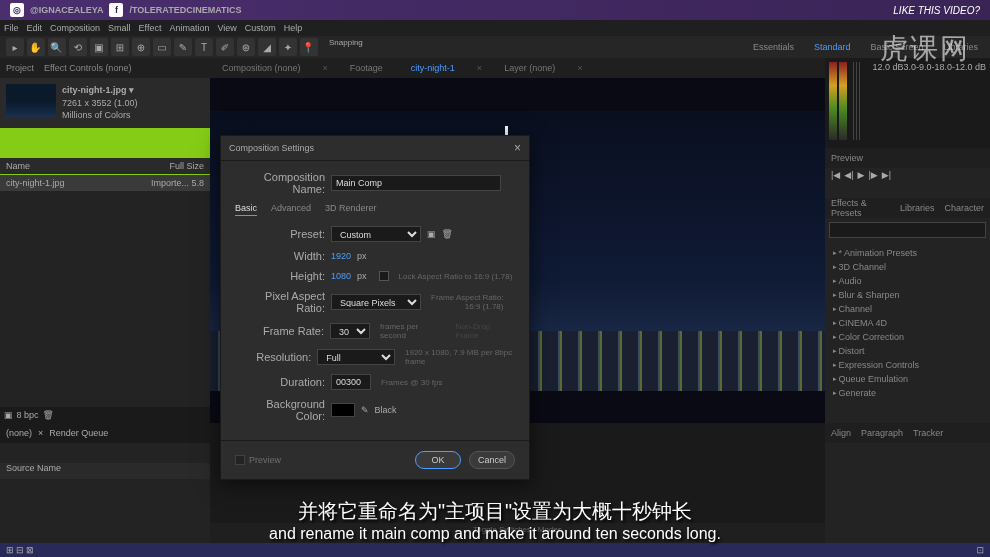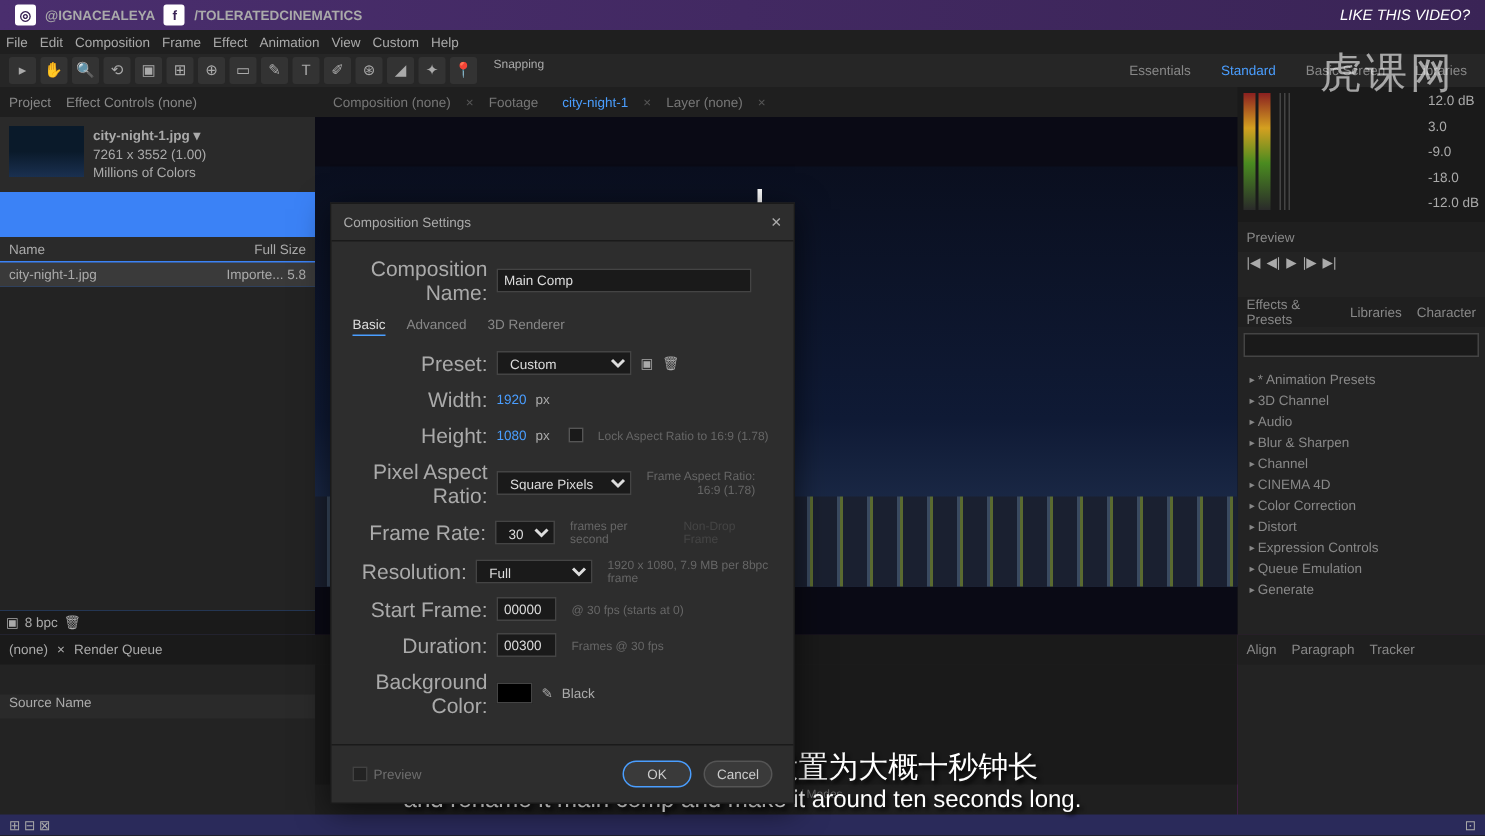--- a/index.html
+++ b/index.html
@@ -10,56 +10,56 @@
 .like{color:#fff;font-style:italic;font-size:10px}
 .menubar{height:16px;background:#1f1f1f;display:flex;align-items:center;padding:0 4px;gap:8px;font-size:9px;color:#999}
 .menubar span{cursor:pointer}
 .toolbar{height:22px;background:#262626;display:flex;align-items:center;padding:0 6px;gap:4px;justify-content:space-between}
 .tool-group{display:flex;gap:3px}
 .tool{width:18px;height:18px;background:#333;border-radius:2px;display:flex;align-items:center;justify-content:center;font-size:10px}
 .workspace-tabs{display:flex;gap:8px;font-size:9px}
 .ws-tab{padding:2px 6px;color:#888}
 .ws-tab.active{color:#4a9eff}
 .main{display:flex;height:365px}
-.left-panel{width:210px;background:#3b82f6;display:flex;flex-direction:column}
+.left-panel{width:210px;background:#84cc16;display:flex;flex-direction:column}
 .panel-tabs{height:20px;display:flex;align-items:center;padding:0 6px;gap:10px;background:#1f1f1f;font-size:9px}
 .panel-tabs span{color:#888}
 .asset{display:flex;gap:6px;padding:6px;background:#2a2a2a}
 .thumb{width:50px;height:34px;background:linear-gradient(180deg,#0a1a2a 50%,#1a3050 100%)}
 .asset-info{font-size:8px;color:#aaa;line-height:1.4}
 .asset-list{flex:1;background:#232323}
 .list-header{height:16px;background:#2a2a2a;display:flex;align-items:center;padding:0 6px;font-size:8px;color:#888;justify-content:space-between}
 .list-row{height:16px;display:flex;align-items:center;padding:0 6px;font-size:8px;background:#2a2a2a;margin-top:1px}
 .list-row.sel{background:#3a3a3a}
 .center{flex:1;background:#1a1a1a;position:relative}
-.viewer-tabs{height:20px;background:#1f1f1f;display:flex;align-items:center;padding:0 6px;gap:4px;font-size:8px}
+.viewer-tabs{height:20px;background:#1f1f1f;display:flex;align-items:center;padding:0 6px;gap:16px;font-size:8px}
 .vtab{padding:2px 6px;color:#777}
 .vtab.active{color:#4a9eff}
 .viewer{position:absolute;top:20px;left:0;right:0;bottom:0;background:#0a0a15;display:flex;align-items:center;justify-content:center}
 .city-img{width:100%;height:280px;background:linear-gradient(180deg,#0a0f1f 0%,#0f1a35 60%,#1a2845 80%,#2a3855 100%);position:relative}
 .tower{position:absolute;left:48%;top:15px;width:3px;height:210px;background:linear-gradient(180deg,#fff,#ddd)}
 .tower::before{content:'';position:absolute;top:70px;left:-4px;width:11px;height:11px;background:#eee;border-radius:50%}
 .skyline{position:absolute;bottom:0;left:0;right:0;height:60px;background:repeating-linear-gradient(90deg,#1a2030 0 8px,#3a4a60 8px 10px,#5a6a30 10px 12px,#1a2030 12px 20px)}
 .right-panel{width:165px;background:#232323}
 .audio-meter{height:90px;background:#1a1a1a;padding:4px;display:flex;gap:2px}
 .meter-bar{width:8px;height:78px;background:linear-gradient(180deg,#8b2020 0%,#d4a020 30%,#4a8b20 60%,#2a2a2a 100%)}
-.db-labels{font-size:7px;color:#666;display:flex;flex-direction:column;justify-content:space-between;height:78px}
+.db-labels{font-size:7px;color:#666;display:flex;justify-content:space-between;height:78px}
 .fx-panel{padding:4px;font-size:8px}
 .fx-item{padding:2px 4px;color:#888;display:flex;align-items:center;gap:2px}
 .fx-item::before{content:'▸';font-size:7px}
 .bottom{height:130px;background:#a21caf;display:flex}
 .timeline-left{width:210px;background:#232323}
 .timeline-main{flex:1;background:#1f1f1f}
 .tl-header{height:20px;background:#1a1a1a;display:flex;align-items:center;padding:0 6px;font-size:8px}
 .dialog{position:absolute;left:220px;top:135px;width:310px;background:#2d2d2d;border:1px solid #1a1a1a;box-shadow:0 4px 20px rgba(0,0,0,0.6);z-index:100}
 .dlg-title{height:22px;background:#2d2d2d;display:flex;align-items:center;justify-content:space-between;padding:12px 8px;font-size:10px;color:#ccc;border-bottom:1px solid #1a1a1a}
 .dlg-close{cursor:pointer;font-size:12px}
 .dlg-body{padding:10px 14px}
 .dlg-row{display:flex;align-items:center;margin-bottom:8px;gap:6px}
-.dlg-label{width:90px;text-align:right;font-size:14px;color:#aaa}
+.dlg-label{width:90px;text-align:right;font-size:11px;color:#aaa}
 .dlg-input{background:#1a1a1a;border:1px solid #444;padding:2px 4px;font-size:9px;color:#ddd;height:16px}
 .dlg-input.wide{width:170px}
 .dlg-input.med{width:90px}
 .dlg-input.sm{width:40px}
 .dlg-tabs{display:flex;gap:14px;margin:6px 0 10px;font-size:9px}
 .dlg-tab{color:#888;cursor:pointer}
 .dlg-tab.active{color:#ddd;border-bottom:1px solid #4a9eff;padding-bottom:2px}
 .link-val{color:#4a9eff;font-size:9px}
 .dlg-hint{font-size:8px;color:#666;margin-left:4px}
 .dlg-buttons{display:flex;justify-content:flex-end;gap:8px;padding:10px 14px;border-top:1px solid #1a1a1a}
@@ -83,21 +83,21 @@
     <span class="social-icon">f</span>
     <span>/TOLERATEDCINEMATICS</span>
   </div>
   <div class="like">LIKE THIS VIDEO?</div>
 </div>
 
 <div class="menubar">
   <span>File</span>
   <span>Edit</span>
   <span>Composition</span>
-  <span>Frame</span>
+  <span>Small</span>
   <span>Effect</span>
   <span>Animation</span>
   <span>View</span>
   <span>Custom</span>
   <span>Help</span>
 </div>
 
 <div class="toolbar">
   <div class="tool-group">
     <div class="tool">▸</div>
@@ -296,25 +296,20 @@
       <select class="dlg-input sm"><option>30</option></select>
       <span class="dlg-hint">frames per second</span>
       <span class="dlg-hint" style="opacity:0.4">Non-Drop Frame</span>
     </div>
     <div class="dlg-row">
       <span class="dlg-label">Resolution:</span>
       <select class="dlg-input med"><option>Full</option></select>
       <span class="dlg-hint">1920 x 1080, 7.9 MB per 8bpc frame</span>
     </div>
     <div class="dlg-row">
-      <span class="dlg-label">Start Frame:</span>
-      <input class="dlg-input sm" value="00000" style="">
-      <span class="dlg-hint">@ 30 fps (starts at 0)</span>
-    </div>
-    <div class="dlg-row">
       <span class="dlg-label">Duration:</span>
       <input class="dlg-input sm" value="00300" style="">
       <span class="dlg-hint">Frames @ 30 fps</span>
     </div>
     <div class="dlg-row">
       <span class="dlg-label">Background Color:</span>
       <span class="color-swatch"></span>
       <span>✎</span>
       <span>Black</span>
     </div>

